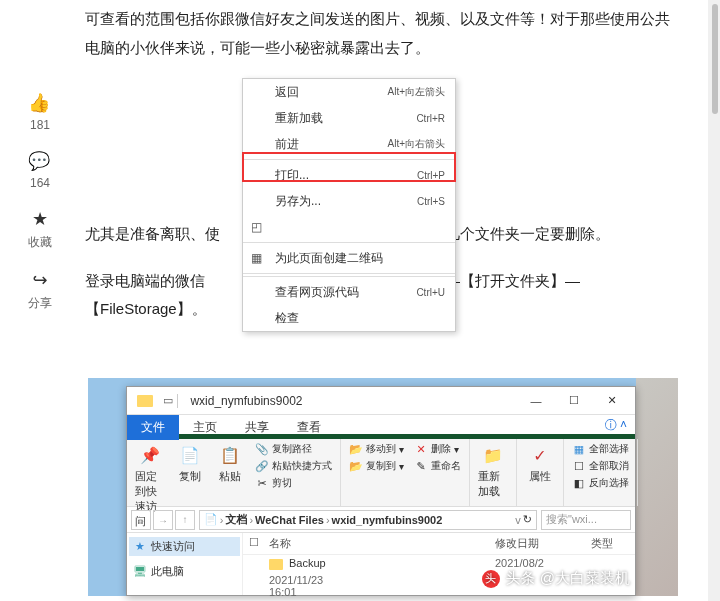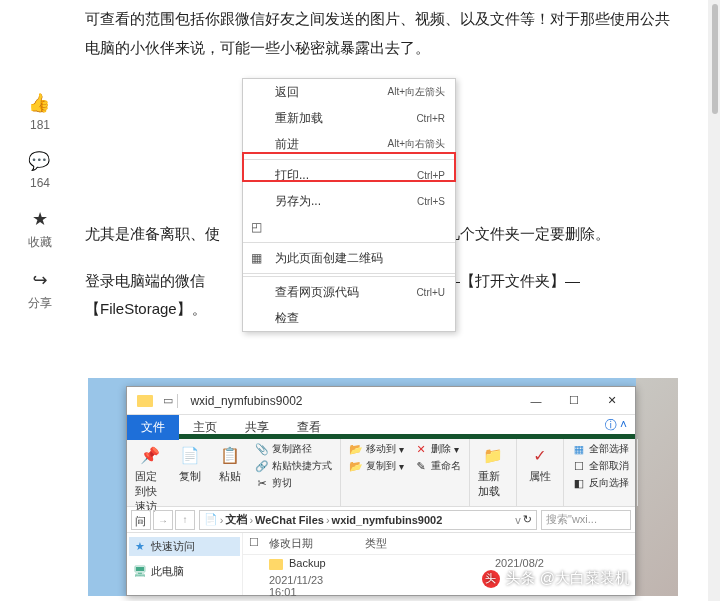--- a/index.html
+++ b/index.html
@@ -277,20 +277,21 @@
           </div>
         <div style="height:6px"></div>
         <div class="tree-item">
             <span class="tree-icon pc-ico">🖥</span>
             <span>此电脑</span>
           </div>
       </div>
       <div class="exp-list">
         <div class="list-hdr">
           <div class="col-chk">☐</div>
+          <div class="col-name">名称</div>
           <div class="col-date">修改日期</div>
           <div class="col-type">类型</div>
         </div>
         <div id="file-rows">
             <div class="list-row">
               <div class="col-chk"></div>
               <div class="col-name"><span class="folder-ico"></span>Backup</div>
               <div class="col-date date-cell">2021/08/2</div>
               <div class="col-type"></div>
             </div>

